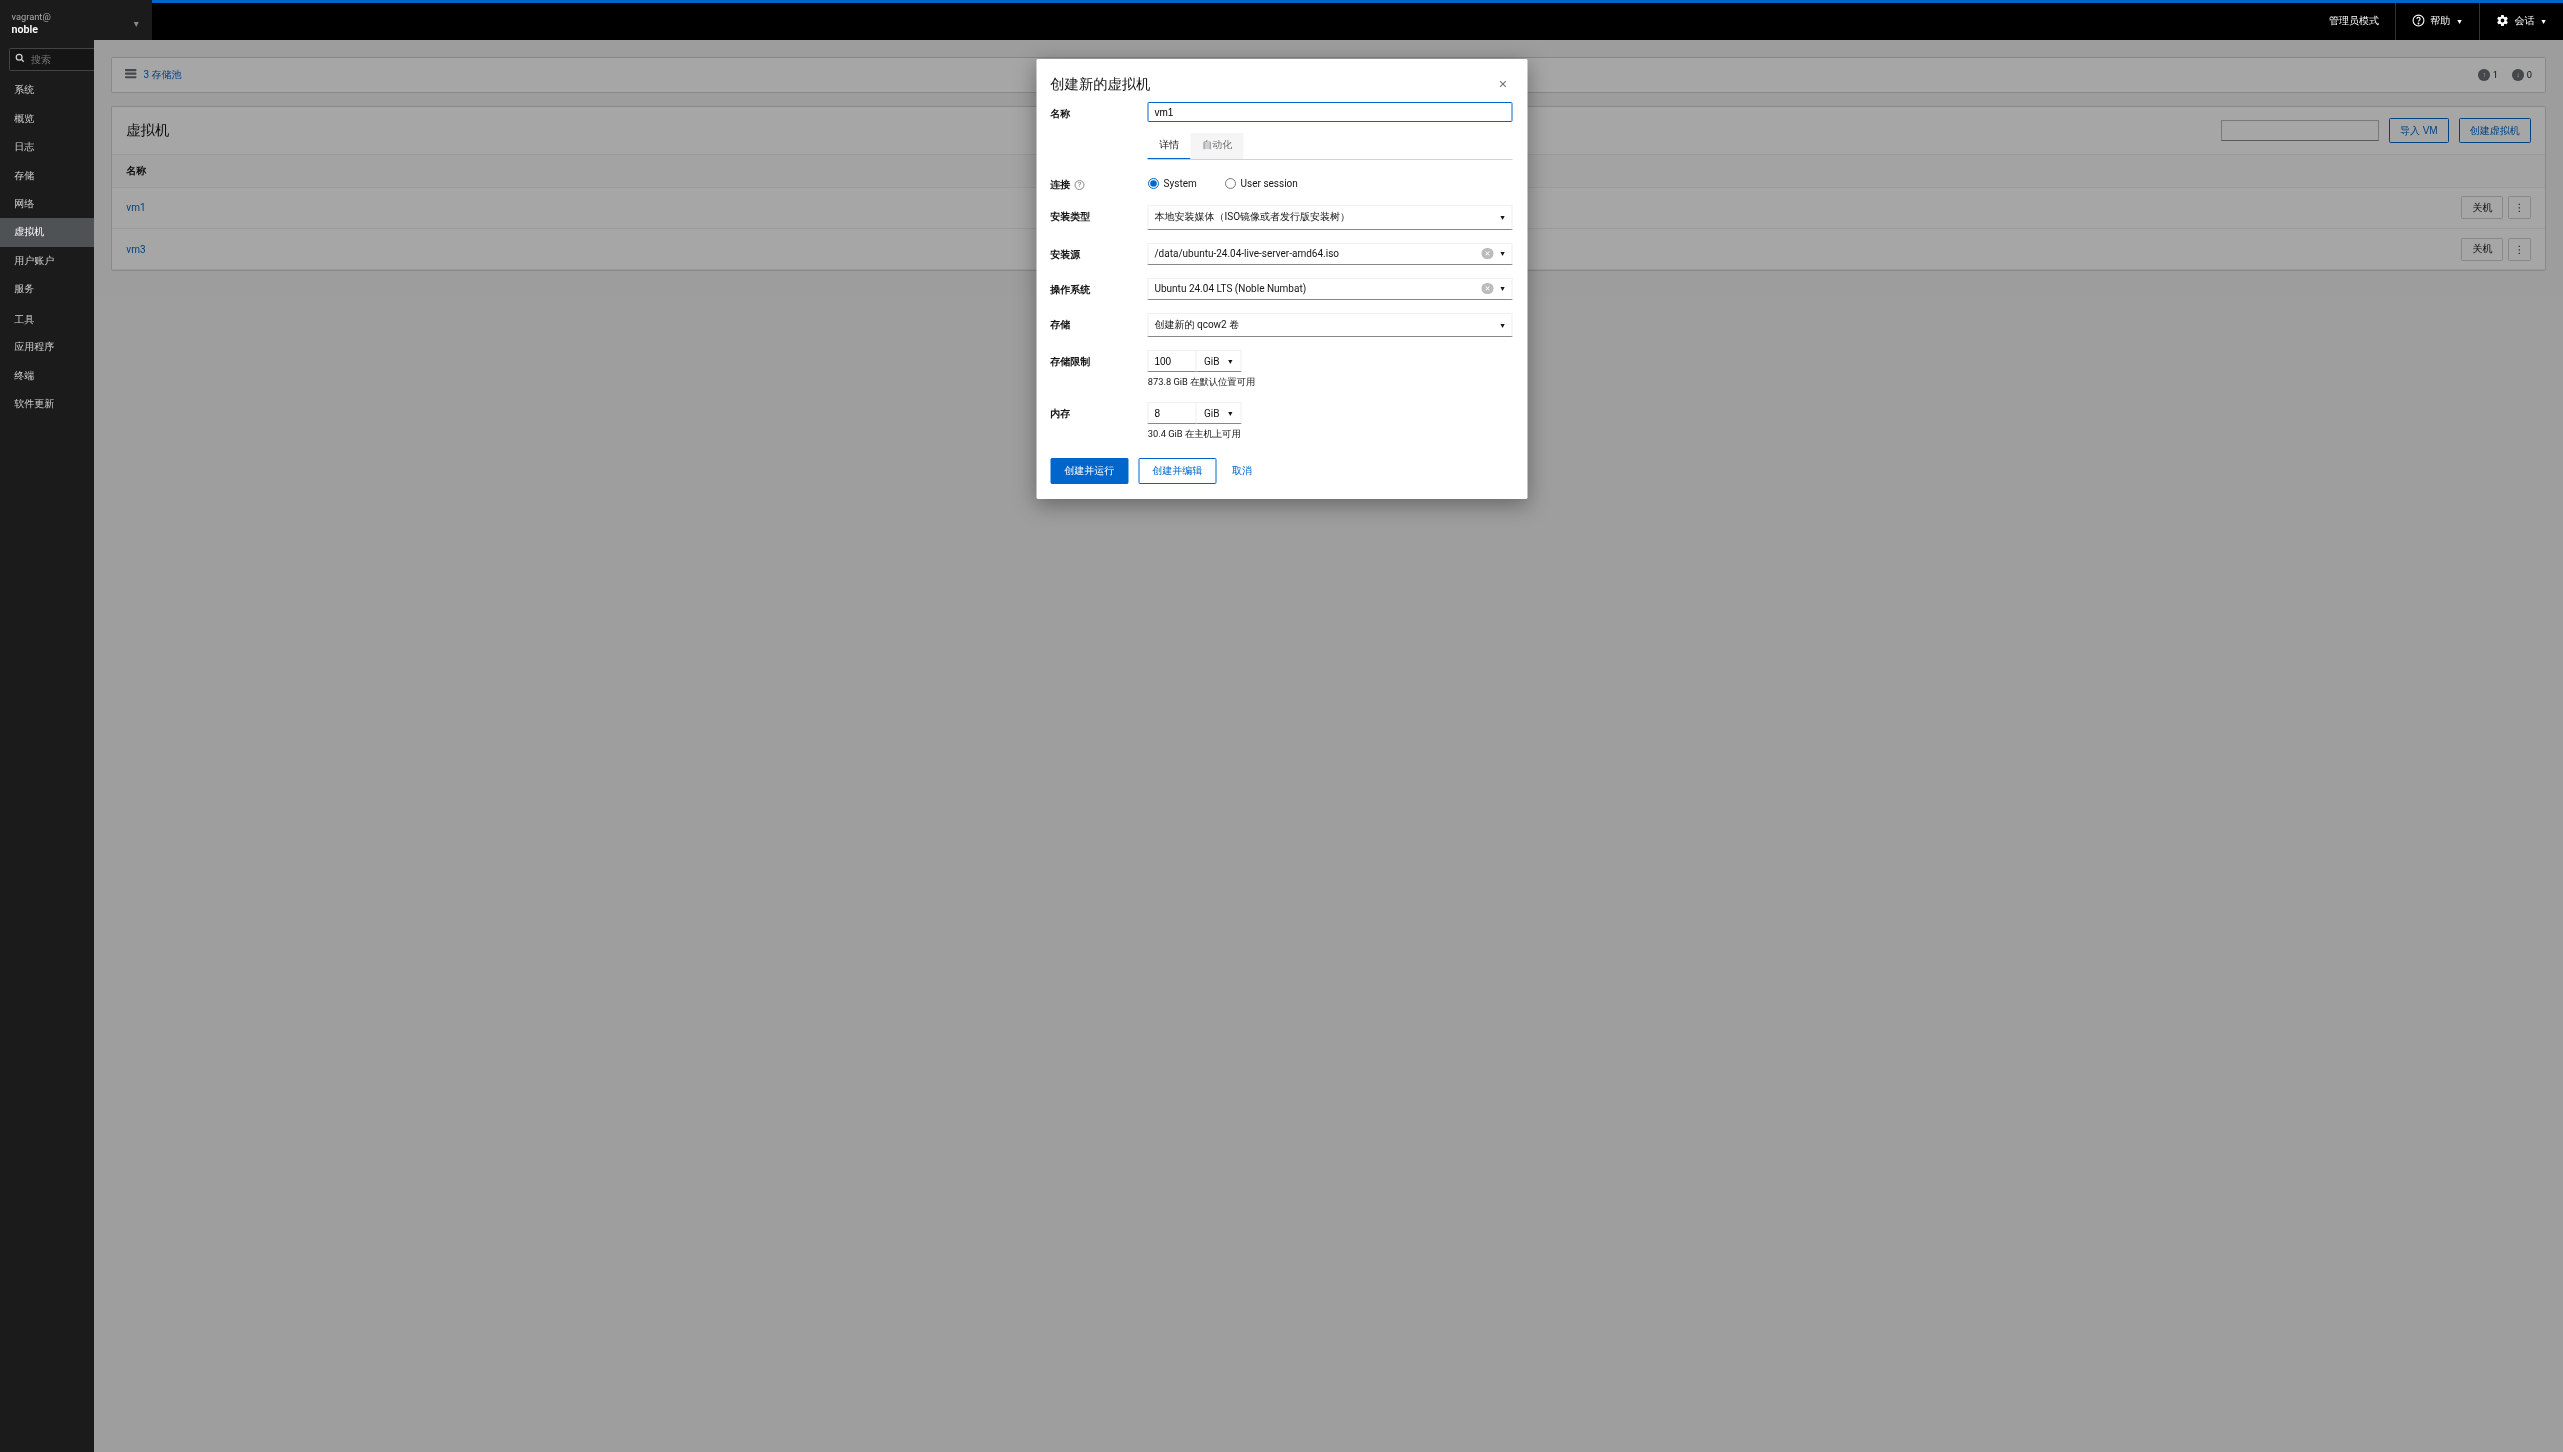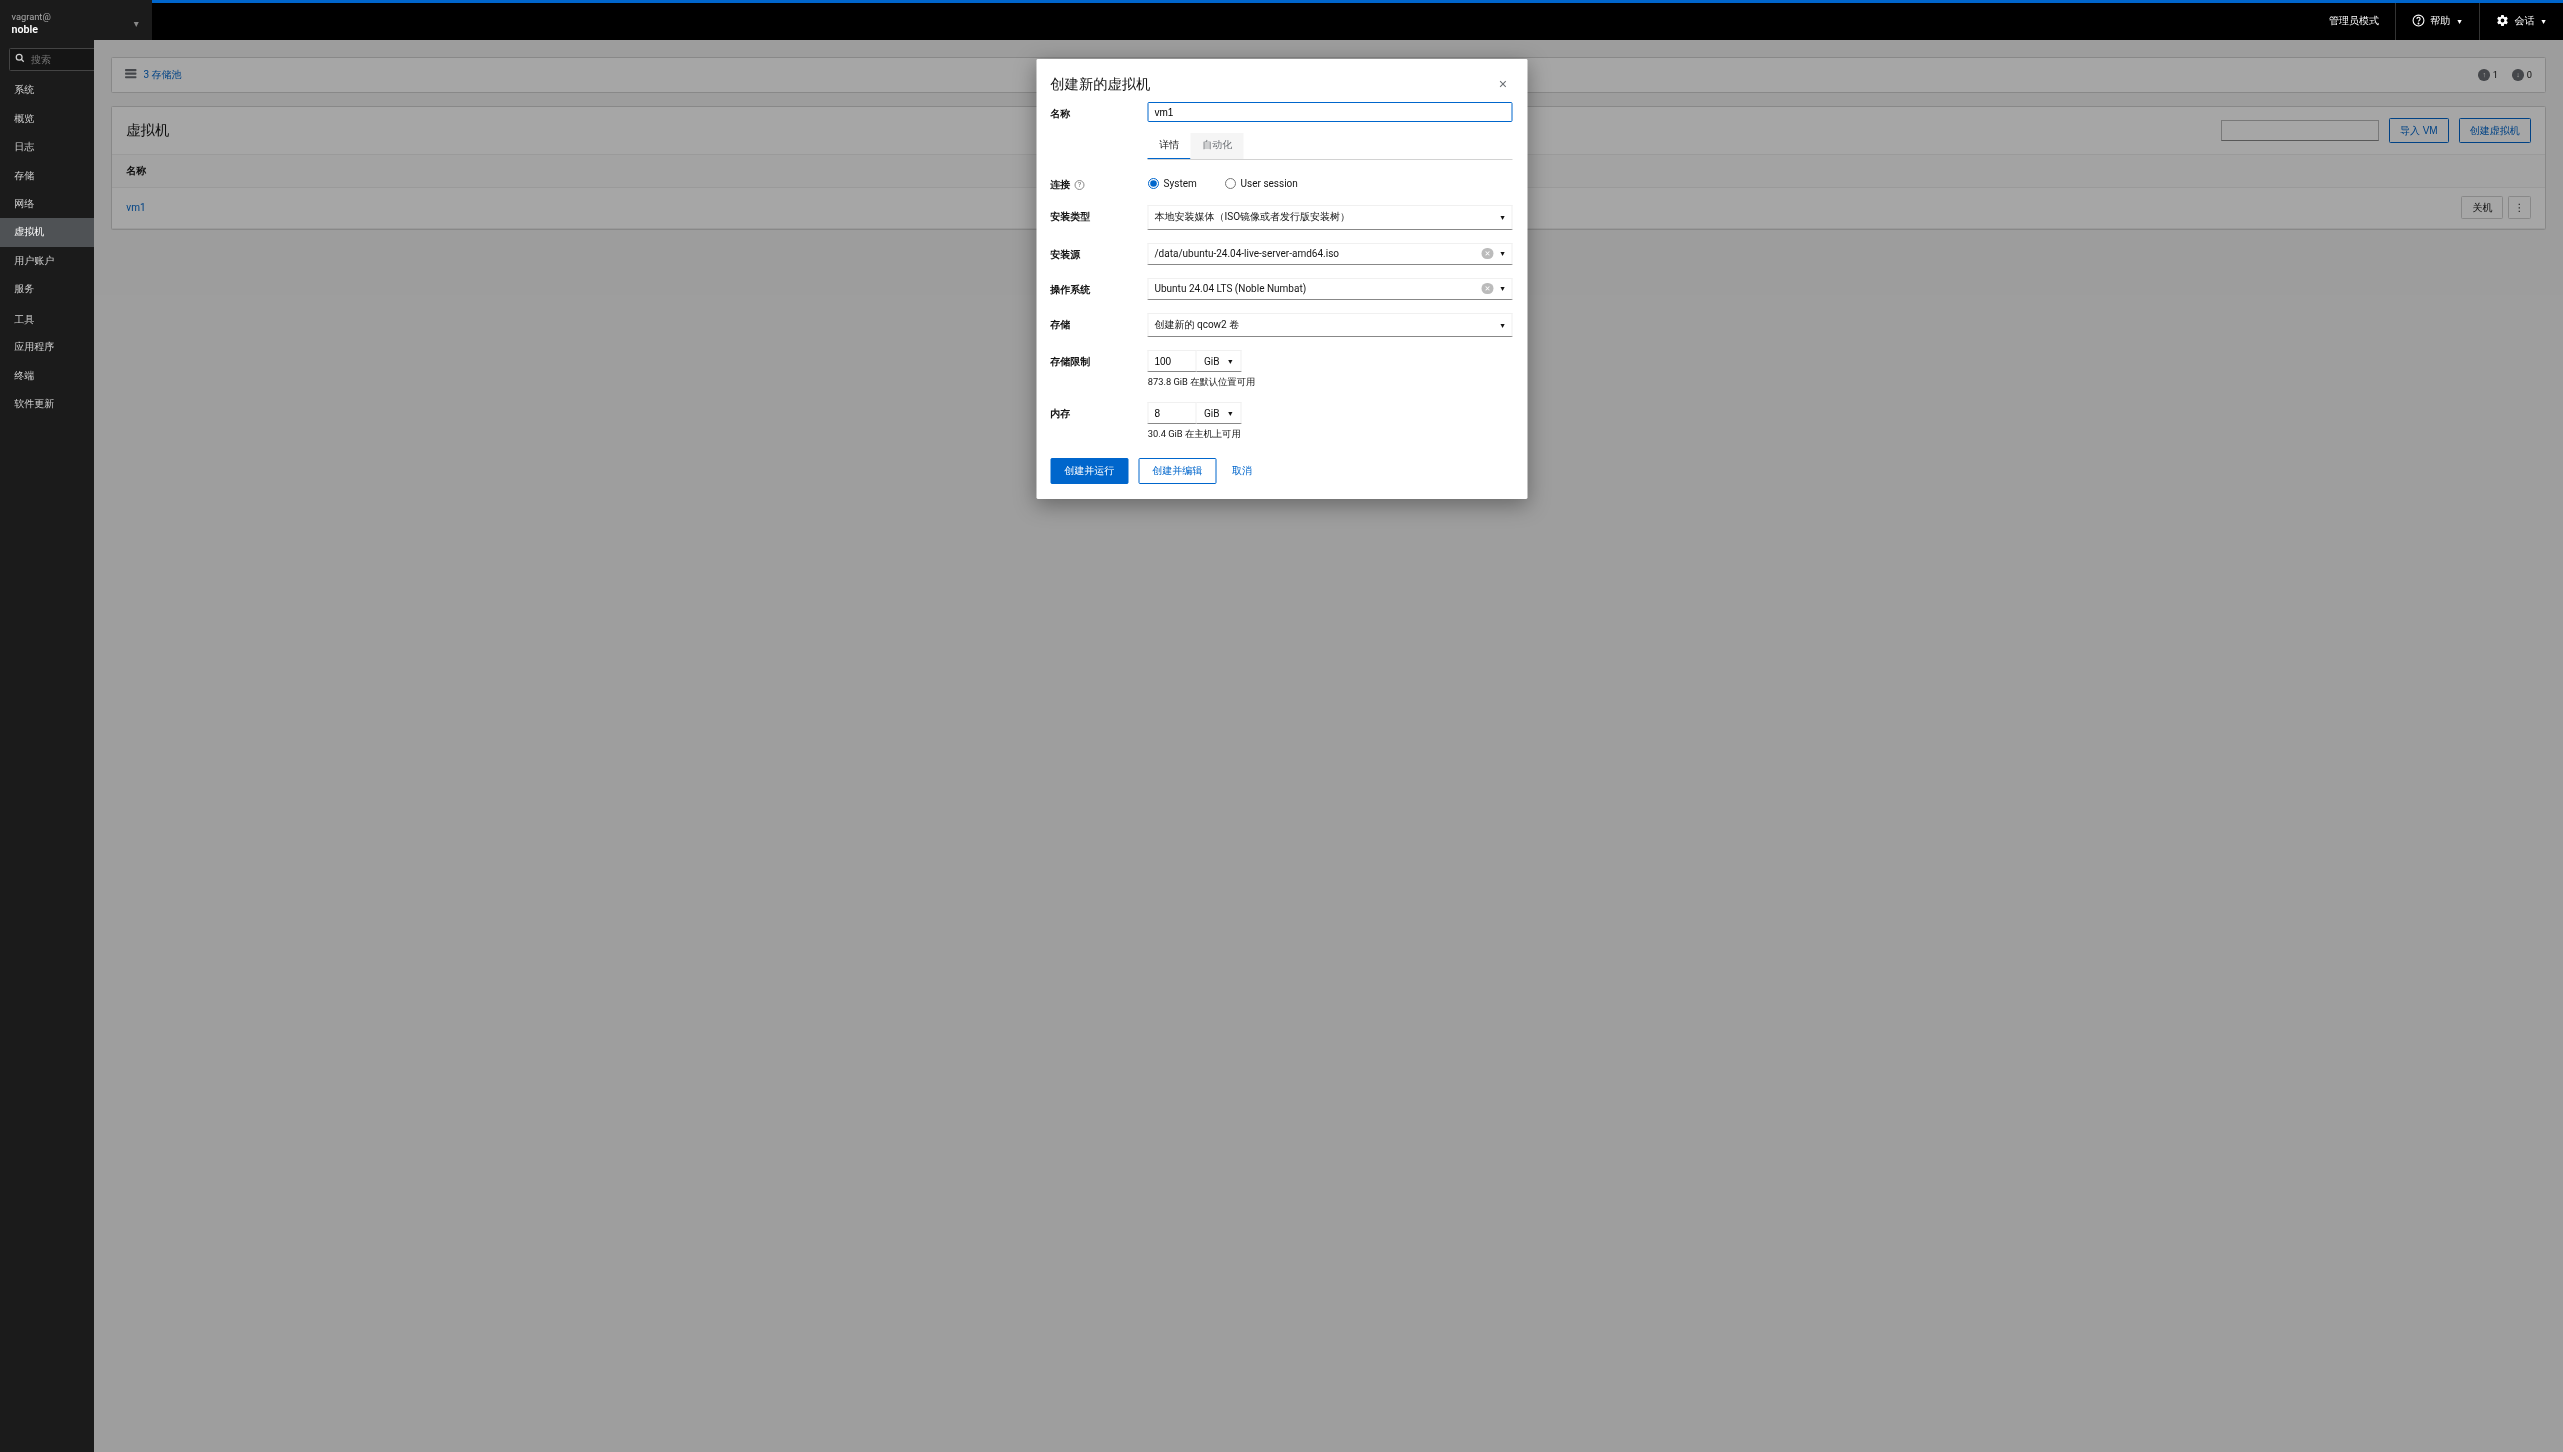--- a/index.html
+++ b/index.html
@@ -236,20 +236,31 @@
             <td><a class="vm-name-link">vm1</a></td>
             <td>
               <div class="vm-row-actions">
                 <button class="btn-outline-sm">关机</button>
                 <button class="kebab-btn">
                     <span class="ellipsis-v"></span>
                   </button>
               </div>
             </td>
           </tr>
+          <tr>
+            <td><a class="vm-name-link">vm3</a></td>
+            <td>
+              <div class="vm-row-actions">
+                <button class="btn-outline-sm">关机</button>
+                <button class="kebab-btn">
+                    <span class="ellipsis-v"></span>
+                  </button>
+              </div>
+            </td>
+          </tr>
         </tbody>
       </table>
     </div>
   </div>
 </div>
 
 <div class="modal">
   <div class="modal-header">
     <div class="modal-title">创建新的虚拟机</div>
     <button class="modal-close">

